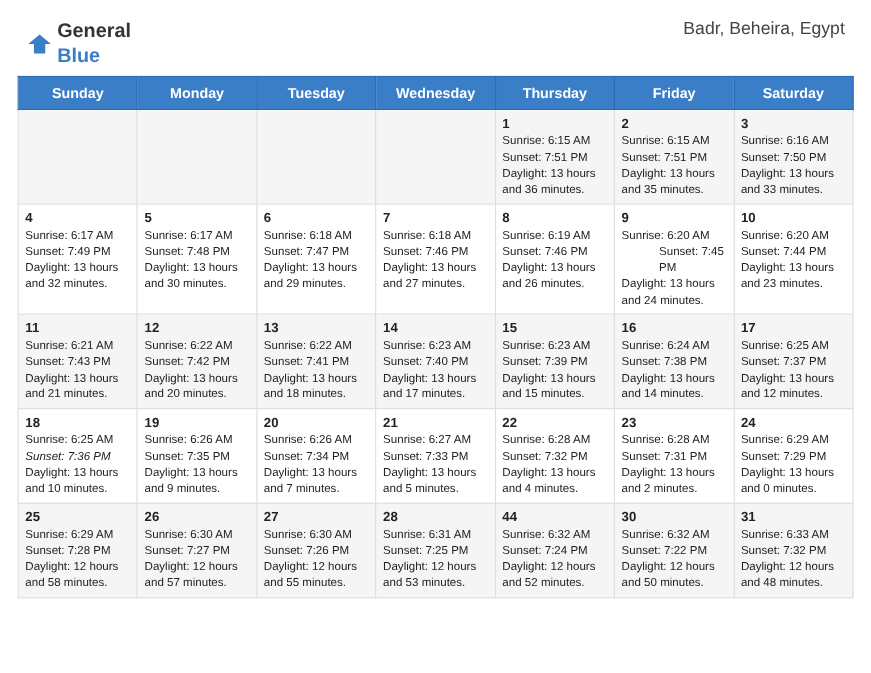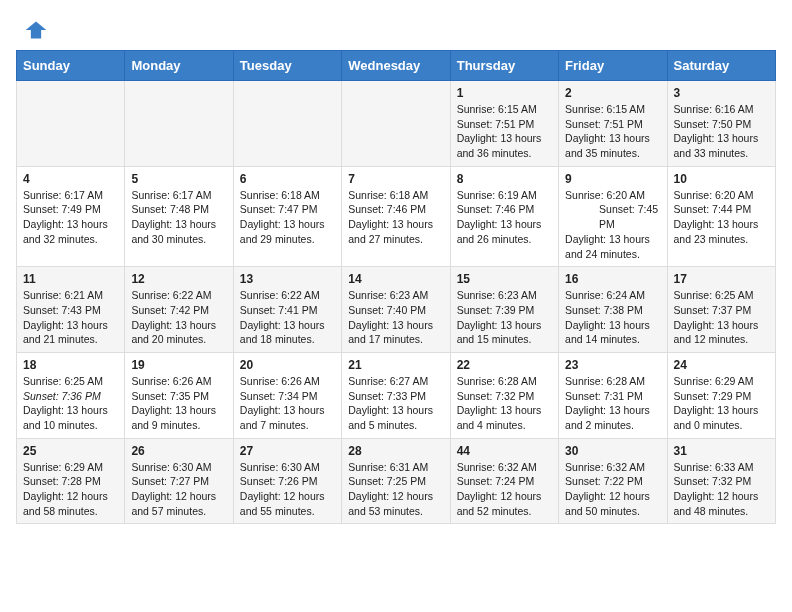--- a/index.html
+++ b/index.html
@@ -52,21 +52,21 @@
       width: 100%;
       border-collapse: collapse;
       table-layout: fixed;
     }
     thead tr th {
       background-color: #3a7ec8;
       color: #fff;
       font-size: 13px;
       font-weight: bold;
       padding: 7px 6px;
-      text-align: left;
+      text-align: center;
       border: 1px solid #2a6ab8;
     }
     tbody tr td {
       vertical-align: top;
       font-size: 10.5px;
       color: #222;
       padding: 5px 6px;
       border: 1px solid #ddd;
       height: 82px;
       background: #fff;
@@ -91,22 +91,27 @@
     }
   </style>
 </head>
 <body>
 
 <div class="header">
   <div class="logo">
     <svg class="logo-icon" viewBox="0 0 28 28" xmlns="http://www.w3.org/2000/svg">
       <polygon points="14,4 26,14 20,14 20,24 8,24 8,14 2,14" fill="#3a7ec8"></polygon>
     </svg>
+    <div class="logo-text">
+      <div class="logo-general">General</div>
+      <div class="logo-blue">Blue</div>
+    </div>
   </div>
   <div class="title-block">
+    <div class="subtitle">Badr, Beheira, Egypt</div>
   </div>
 </div>
 
 <div class="calendar-wrapper">
   <table>
     <thead>
       <tr>
       <th>Sunday</th>
           <th>Monday</th>
           <th>Tuesday</th>

